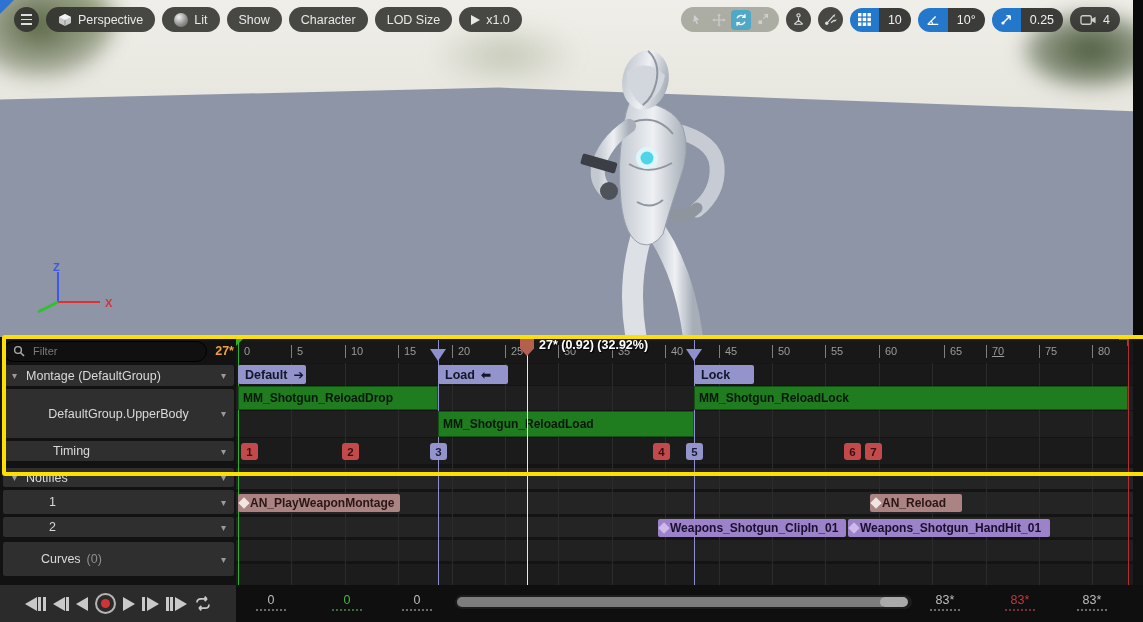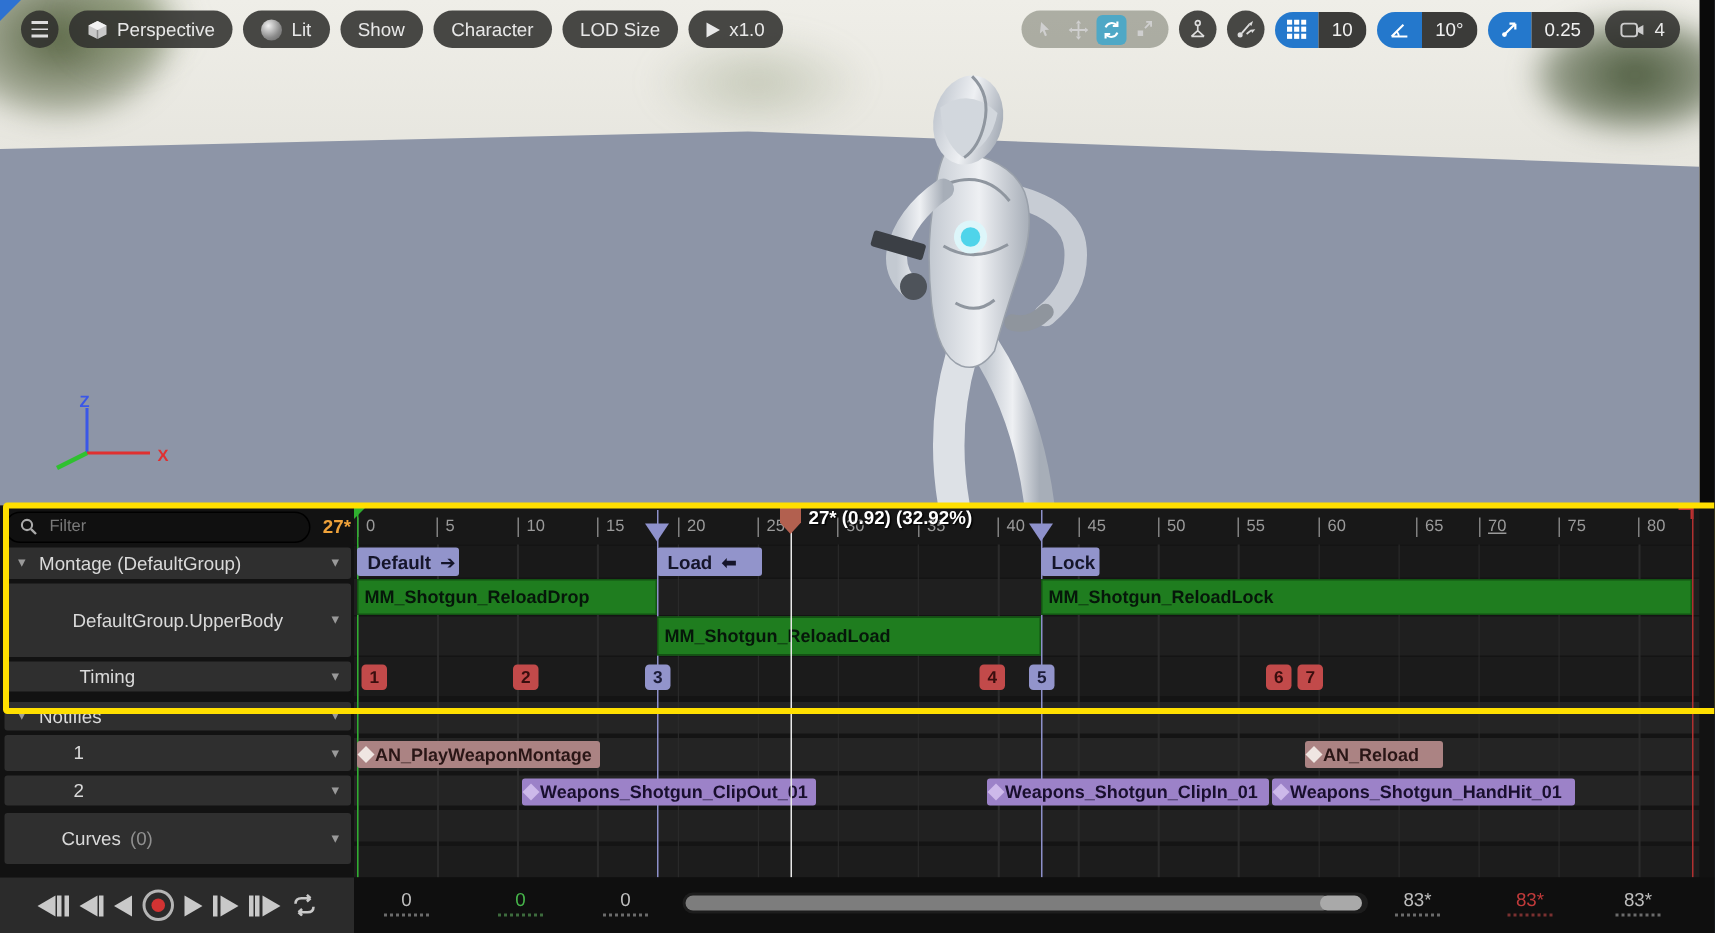--- a/index.html
+++ b/index.html
@@ -359,21 +359,21 @@
       <div class="sec-tri" style="left:450px;"></div>
 
       <div class="secbadge" style="left:2px;width:68px;">
         <span>Default</span>
         <span>➔</span>
       </div>
       <div class="secbadge" style="left:202px;width:70px;">
         <span>Load</span>
         <span>⬅</span>
       </div>
-      <div class="secbadge" style="left:458px;width:39px;">
+      <div class="secbadge" style="left:458px;width:60px;">
         <span>Lock</span>
       </div>
 
       <div class="seg" style="left:2px;top:49px;width:200px;height:24px;">
         <span>MM_Shotgun_ReloadDrop</span>
       </div>
       <div class="seg" style="left:458px;top:49px;width:434px;height:24px;">
         <span>MM_Shotgun_ReloadLock</span>
       </div>
       <div class="seg" style="left:202px;top:74px;width:256px;height:26px;">
@@ -404,24 +404,20 @@
 
       <div class="notify n-rose" style="left:2px;top:157px;width:162px;">
         <span class="dia"></span>
         <span>AN_PlayWeaponMontage</span>
       </div>
       <div class="notify n-rose" style="left:634px;top:157px;width:92px;">
         <span class="dia"></span>
         <span>AN_Reload</span>
       </div>
 
-      <div class="notify n-purp" style="left:112px;top:182px;width:196px;">
-        <span class="dia"></span>
-        <span>Weapons_Shotgun_ClipOut_01</span>
-      </div>
       <div class="notify n-purp" style="left:422px;top:182px;width:188px;">
         <span class="dia"></span>
         <span>Weapons_Shotgun_ClipIn_01</span>
       </div>
       <div class="notify n-purp" style="left:612px;top:182px;width:202px;">
         <span class="dia"></span>
         <span>Weapons_Shotgun_HandHit_01</span>
       </div>
 
       <div class="vline" style="left:291px;background:#e8e8e8;"></div>

